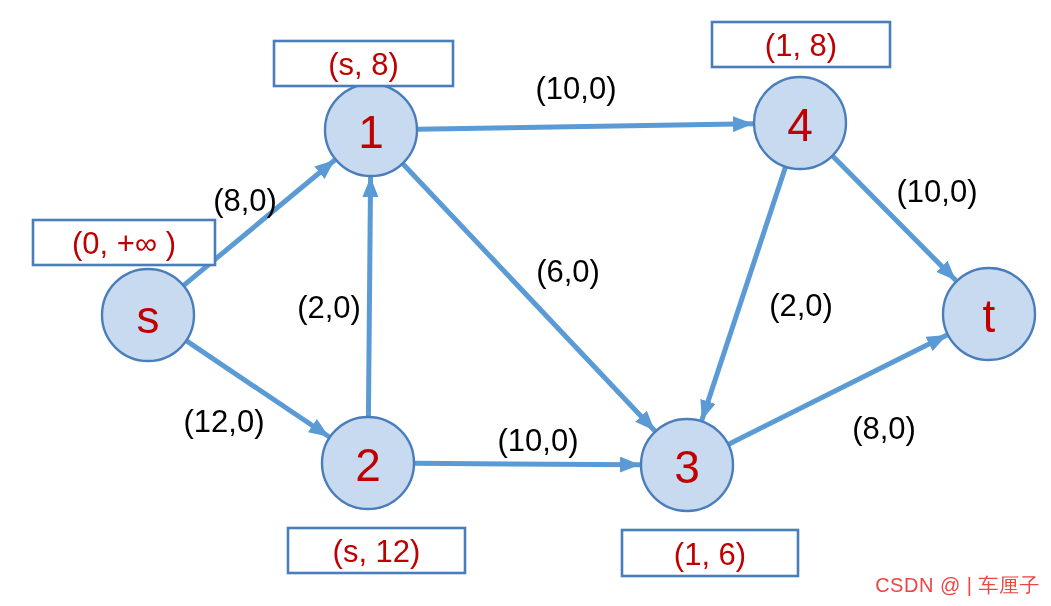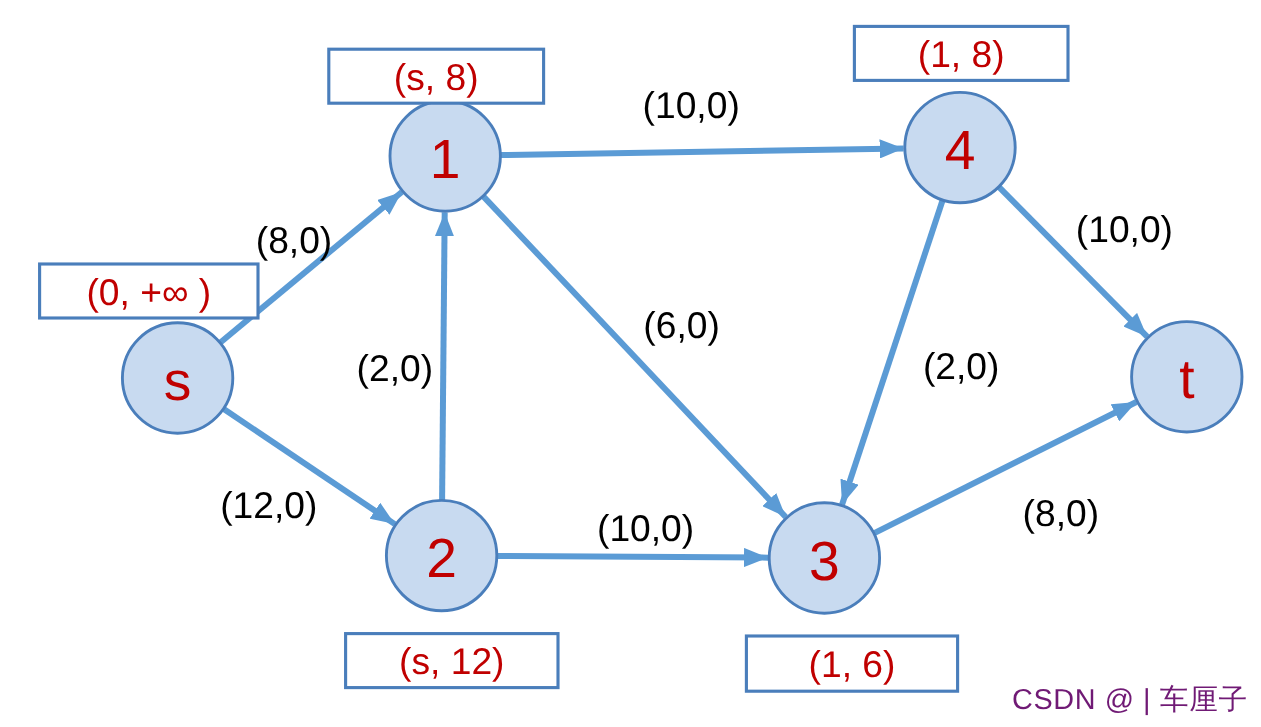--- a/index.html
+++ b/index.html
@@ -11,22 +11,22 @@
     overflow: hidden;
     font-family: "Liberation Sans", sans-serif;
   }
   svg text {
     font-family: "Liberation Sans", sans-serif;
   }
   .watermark {
     position: absolute;
     right: 11px;
     bottom: 7px;
-    color: #701a75;
-    font-size: 24px;
+    color: #ef4444;
+    font-size: 20px;
     letter-spacing: 0.5px;
     font-family: "Liberation Sans", sans-serif;
     user-select: none;
   }
 </style>
 </head>
 <body>
 
 <div class="stage">
   <svg id="diagram" width="1051" height="606" viewBox="0 0 1051 606">

